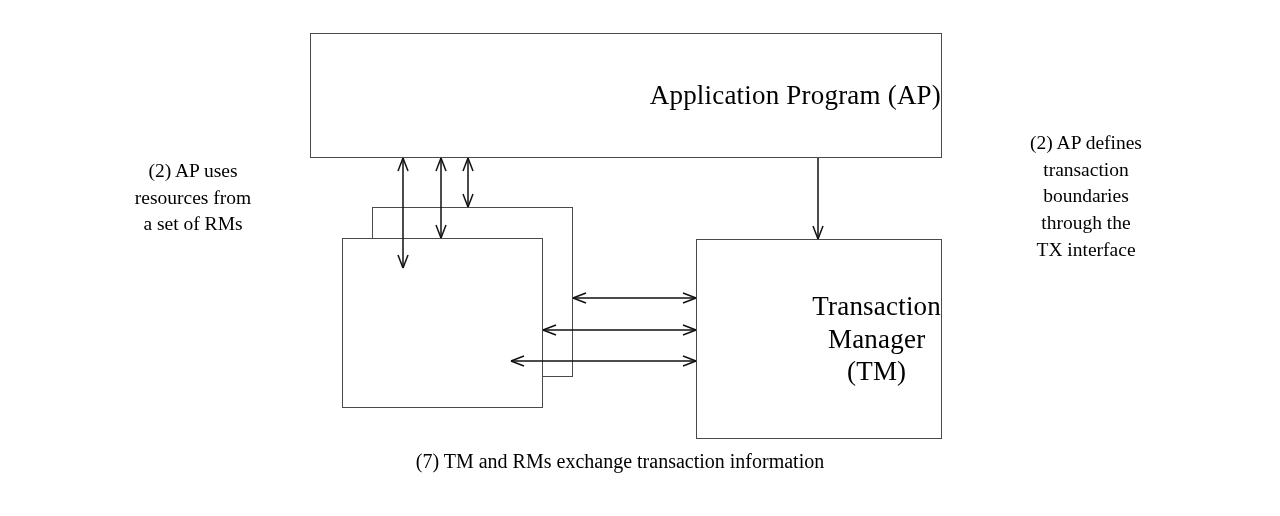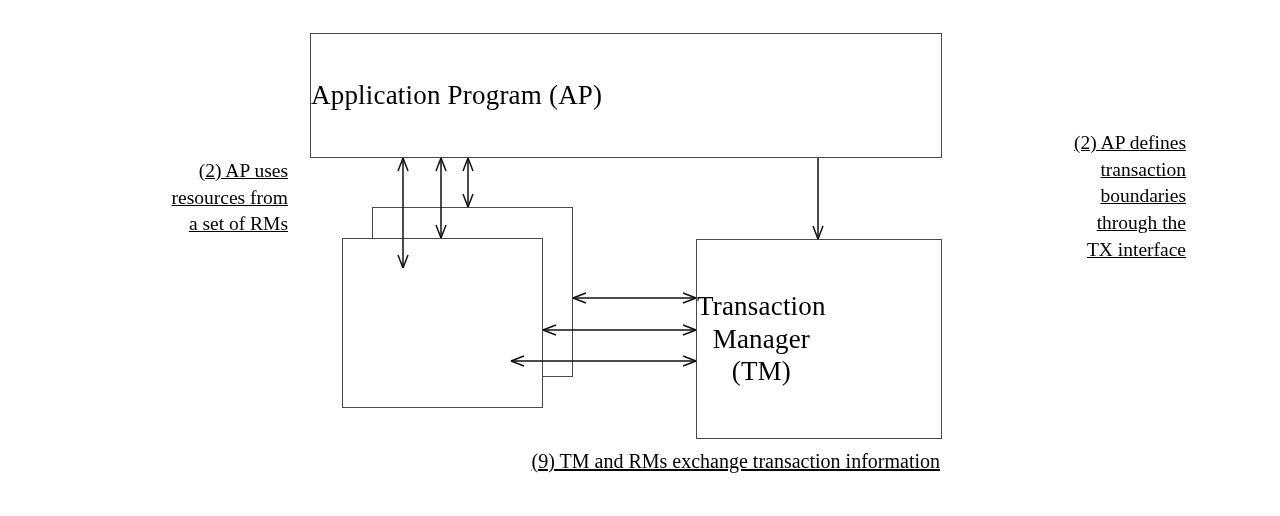--- a/index.html
+++ b/index.html
@@ -16,21 +16,21 @@
     color: #000000;
     overflow: hidden;
   }
   .box {
     position: absolute;
     background: #ffffff;
     border: 1.4px solid #4a4a4a;
     box-sizing: border-box;
     display: flex;
     align-items: center;
-    justify-content: flex-start;
+    justify-content: flex-end;
     text-align: center;
   }
   .box-label {
     font-size: 27px;
     line-height: 1.22;
     letter-spacing: 0.2px;
     color: #000000;
     white-space: pre-line;
   }
   #ap-box {
@@ -69,25 +69,24 @@
     z-index: 5;
   }
   #rm-box-front .box-label {
     font-size: 26px;
     line-height: 1.26;
   }
   .annotation {
     position: absolute;
     font-size: 19.5px;
     line-height: 1.37;
-    text-align: right;
+    text-align: center;
     color: #000000;
     white-space: pre-line;
     z-index: 7;
-    text-decoration: underline;
   }
   #annotation-left {
     left: 98px;
     top: 158px;
     width: 190px;
   }
   #annotation-right {
     left: 986px;
     top: 130px;
     width: 200px;
@@ -211,15 +210,15 @@
   </svg>
 
   <div class="annotation" id="annotation-left">(2) AP uses
 resources from
 a set of RMs</div>
   <div class="annotation" id="annotation-right">(2) AP defines
 transaction
 boundaries
 through the
 TX interface</div>
-  <div class="annotation" id="annotation-bottom">(9) TM and RMs exchange transaction information</div>
+  <div class="annotation" id="annotation-bottom">(7) TM and RMs exchange transaction information</div>
 
 </div>
 
 </body></html>

